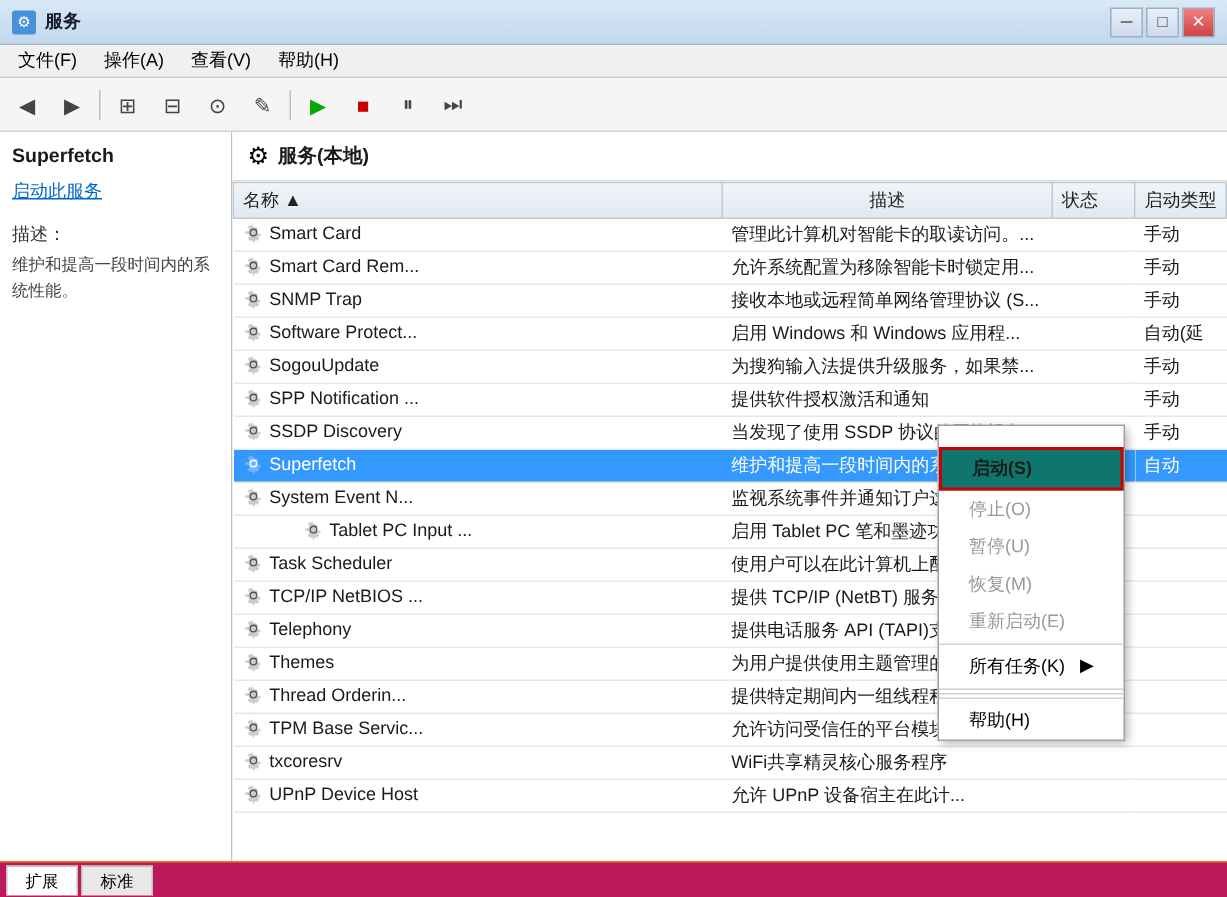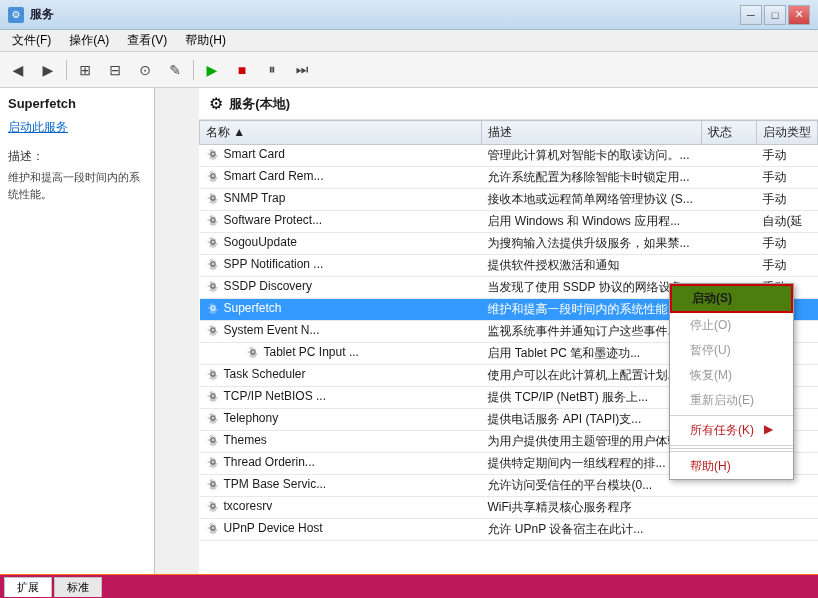--- a/index.html
+++ b/index.html
@@ -113,21 +113,20 @@
       color: #00aa00;
     }
     .toolbar-btn-stop {
       color: #cc0000;
     }
 
     
     .main-area {
       display: flex;
       height: calc(598px - 30px - 22px - 36px - 24px);
-      gap: 44px;
     }
 
     
     .left-panel {
       width: 155px;
       background: white;
       border-right: 1px solid #c0c0c0;
       padding: 8px;
       flex-shrink: 0;
     }
@@ -237,28 +236,29 @@
       background: white;
       border: 1px solid #a0a0a0;
       box-shadow: 2px 2px 6px rgba(0,0,0,0.3);
       z-index: 100;
       min-width: 120px;
     }
     .context-menu-item {
       padding: 4px 20px;
       cursor: pointer;
       font-size: 12px;
-      color: #b91c1c;
+      color: #000000;
       white-space: nowrap;
     }
     .context-menu-item.highlighted {
-      background: #4d7c0f;
+      background: #0f766e;
       border: 2px solid #cc0000;
       color: #1a1a1a;
       font-weight: bold;
+      margin-top: 14px;
     }
     .context-menu-item.disabled {
       color: #999;
       cursor: default;
     }
     .context-menu-item.has-submenu::after {
       content: '▶';
       float: right;
       margin-left: 10px;
     }
@@ -354,21 +354,21 @@
     <div class="panel-header">
       <span class="panel-header-icon">⚙</span>
       <span class="panel-header-text">服务(本地)</span>
     </div>
 
     <div class="table-container">
       <table class="service-table">
         <thead>
           <tr>
             <th>名称 ▲</th>
-            <th style="width:220px;">描述</th>
+            <th style="width:220px;text-align:center;">描述</th>
             <th style="width:55px;">状态</th>
             <th style="width:60px;">启动类型</th>
           </tr>
         </thead>
         <tbody id="service-tbody">
         <tr>
               <td style="max-width: 160px;"><span class="service-icon"><svg class="gear-icon" viewBox="0 0 16 16" fill="#555">
                     <path d="M8 5a3 3 0 100 6A3 3 0 008 5zm0 1a2 2 0 110 4 2 2 0 010-4z"></path>
                     <path d="M8 0l-1 2.5H5L3.5 4l1.5 1.5L4 7H2l-.5 1 .5 1h2l1 2-1.5 1.5L5 14h2l1 2 1-2h2l1.5-1.5L11 11h2l.5-1L13 9h-2l-1-2 1.5-1.5L10 4H8L7 1.5z" opacity="0.3"></path>
                   </svg>Smart Card</span></td>

